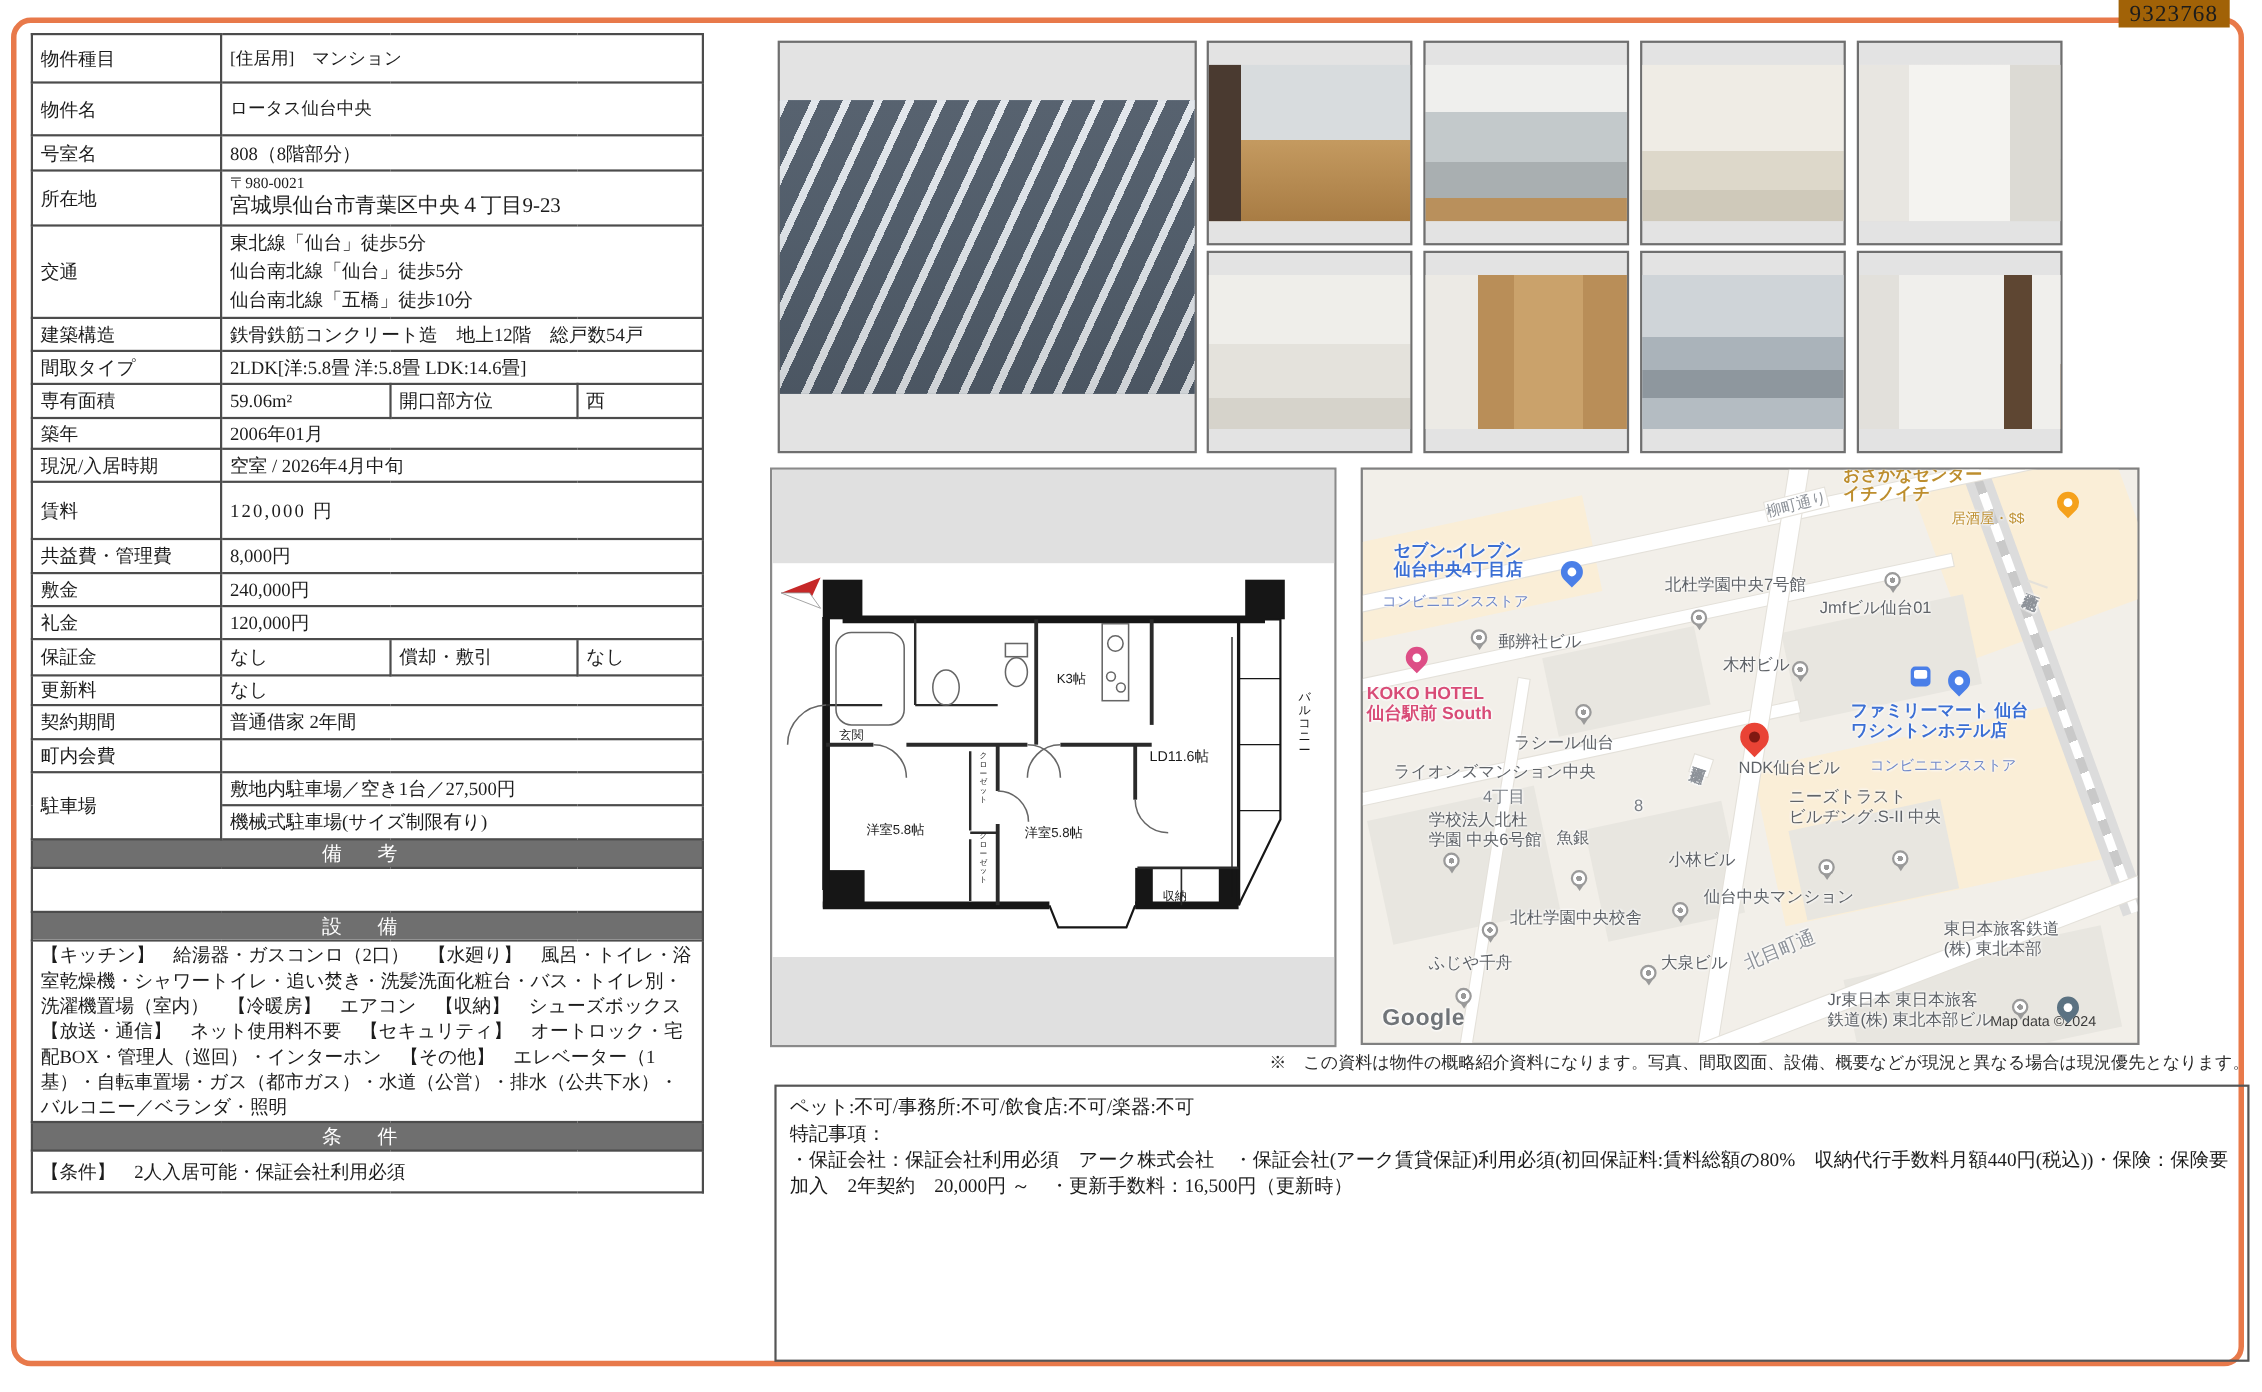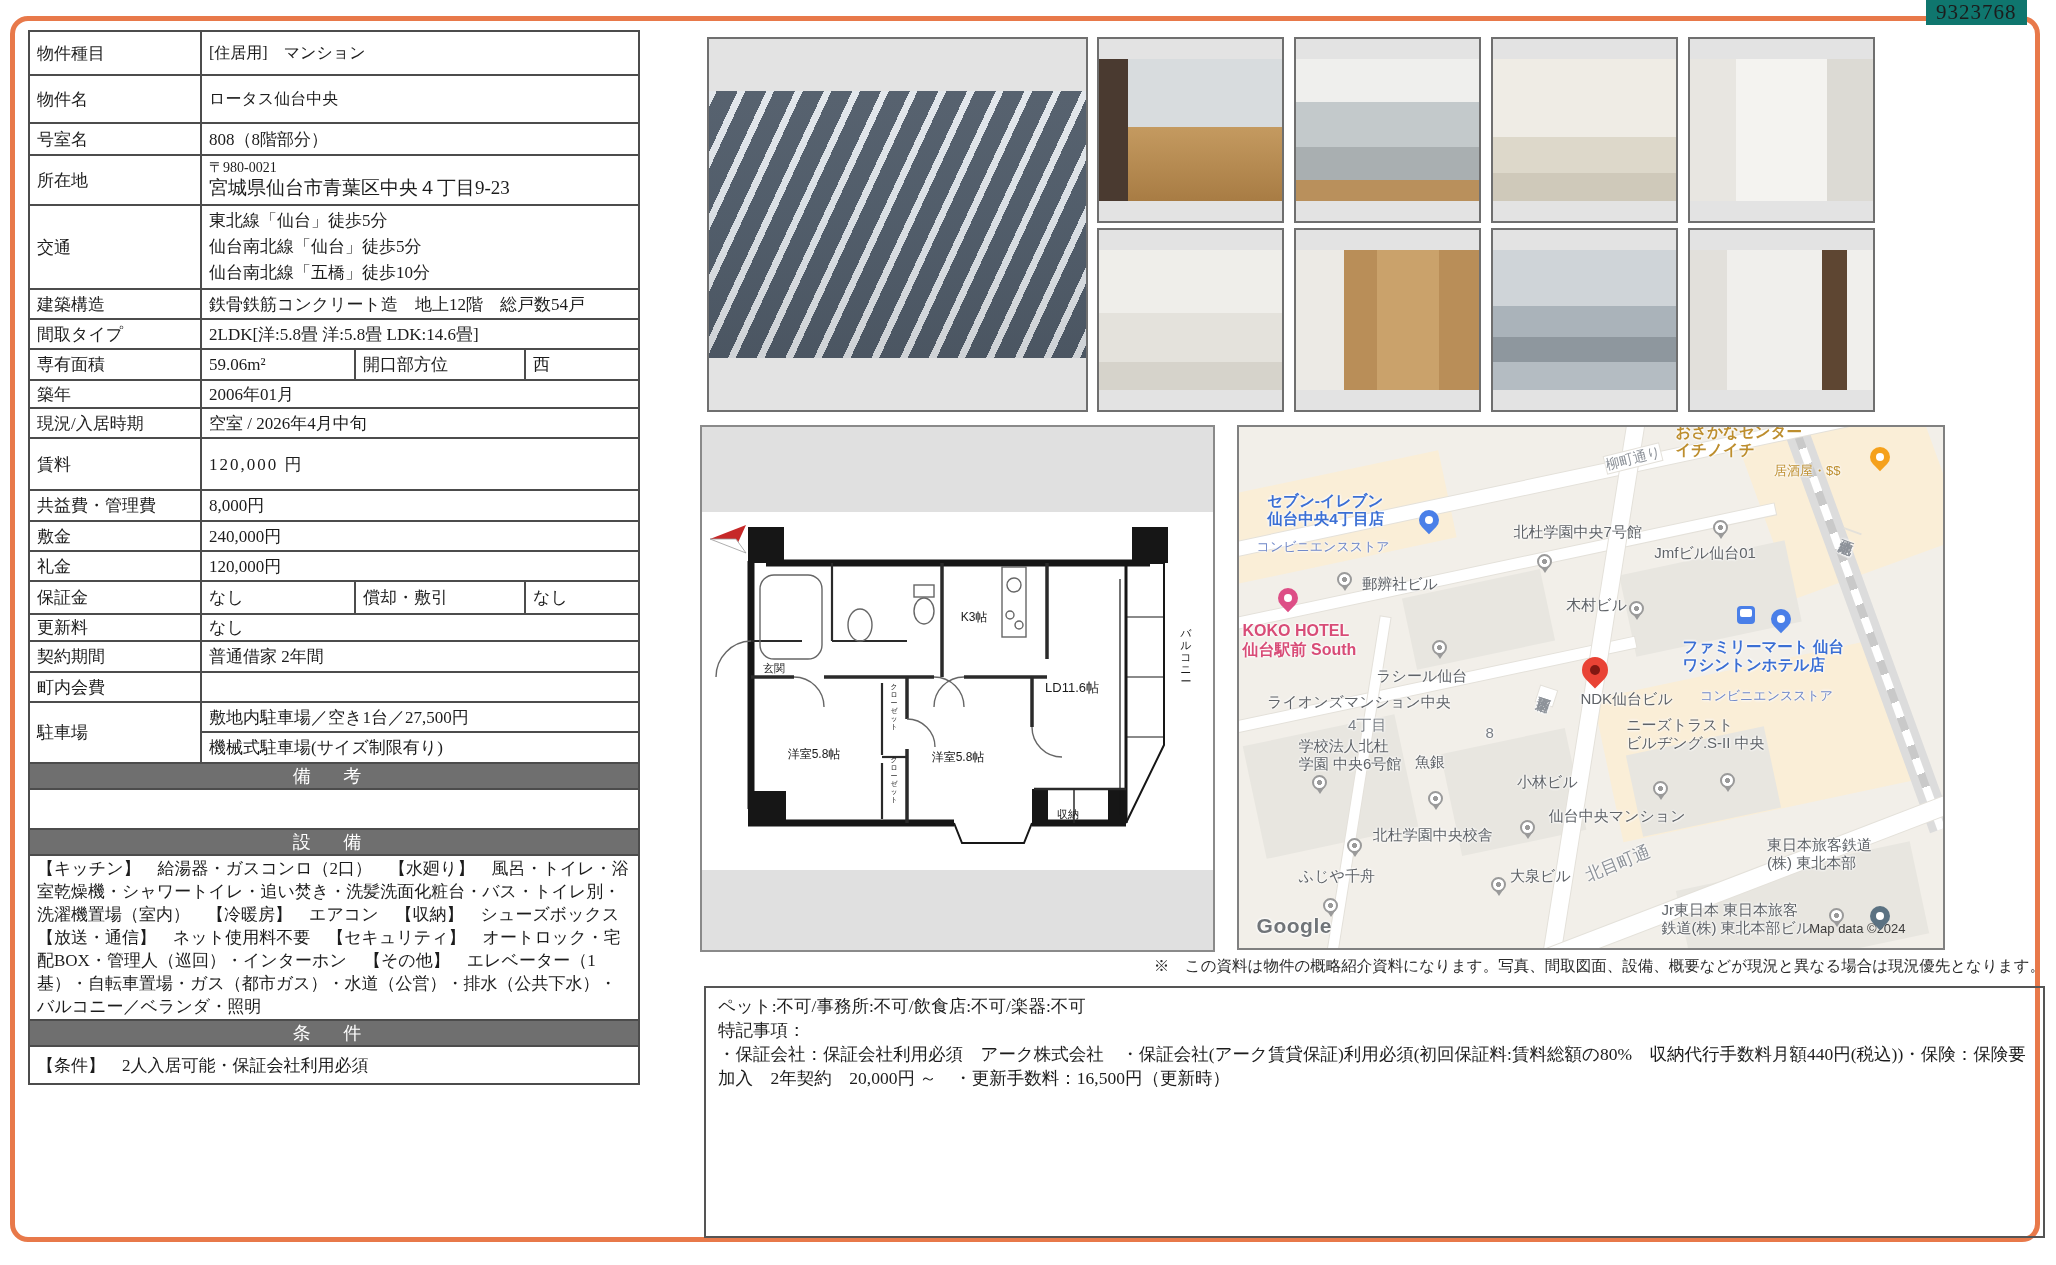--- a/index.html
+++ b/index.html
@@ -1,20 +1,20 @@
 <!DOCTYPE html>
 <html><head>
 <meta charset="utf-8">
 <style>
   html,body{margin:0;padding:0;background:#fff;}
   .page{position:relative;width:2056px;height:1265px;background:#fff;overflow:hidden;
         font-family:"Liberation Serif","DejaVu Serif",serif;color:#1c1c1c;}
   .frame{position:absolute;left:10px;top:16px;width:2030px;height:1226px;
          border:5px solid #e8794a;border-radius:18px;box-sizing:border-box;}
-  #doc-id{position:absolute;left:1926px;top:0px;font-size:21px;background:#0f766e;
+  #doc-id{position:absolute;left:1926px;top:0px;font-size:21px;background:#a16207;
           padding:0 10px;z-index:6;letter-spacing:1px;}
 
   
   .prop-table{position:absolute;left:28px;top:30px;width:610px;border-collapse:collapse;
               table-layout:fixed;background:#fff;z-index:2;}
   .prop-table td{border:2px solid #4c4c4c;padding:1px 7px;font-size:17px;overflow:hidden;
                  vertical-align:middle;box-sizing:border-box;}
   .prop-table .lab{font-size:17px;}
   tr.big td{font-size:16px;}
   tr.h44{height:44px}tr.h48{height:48px}tr.h32{height:32px}tr.h50{height:50px}

